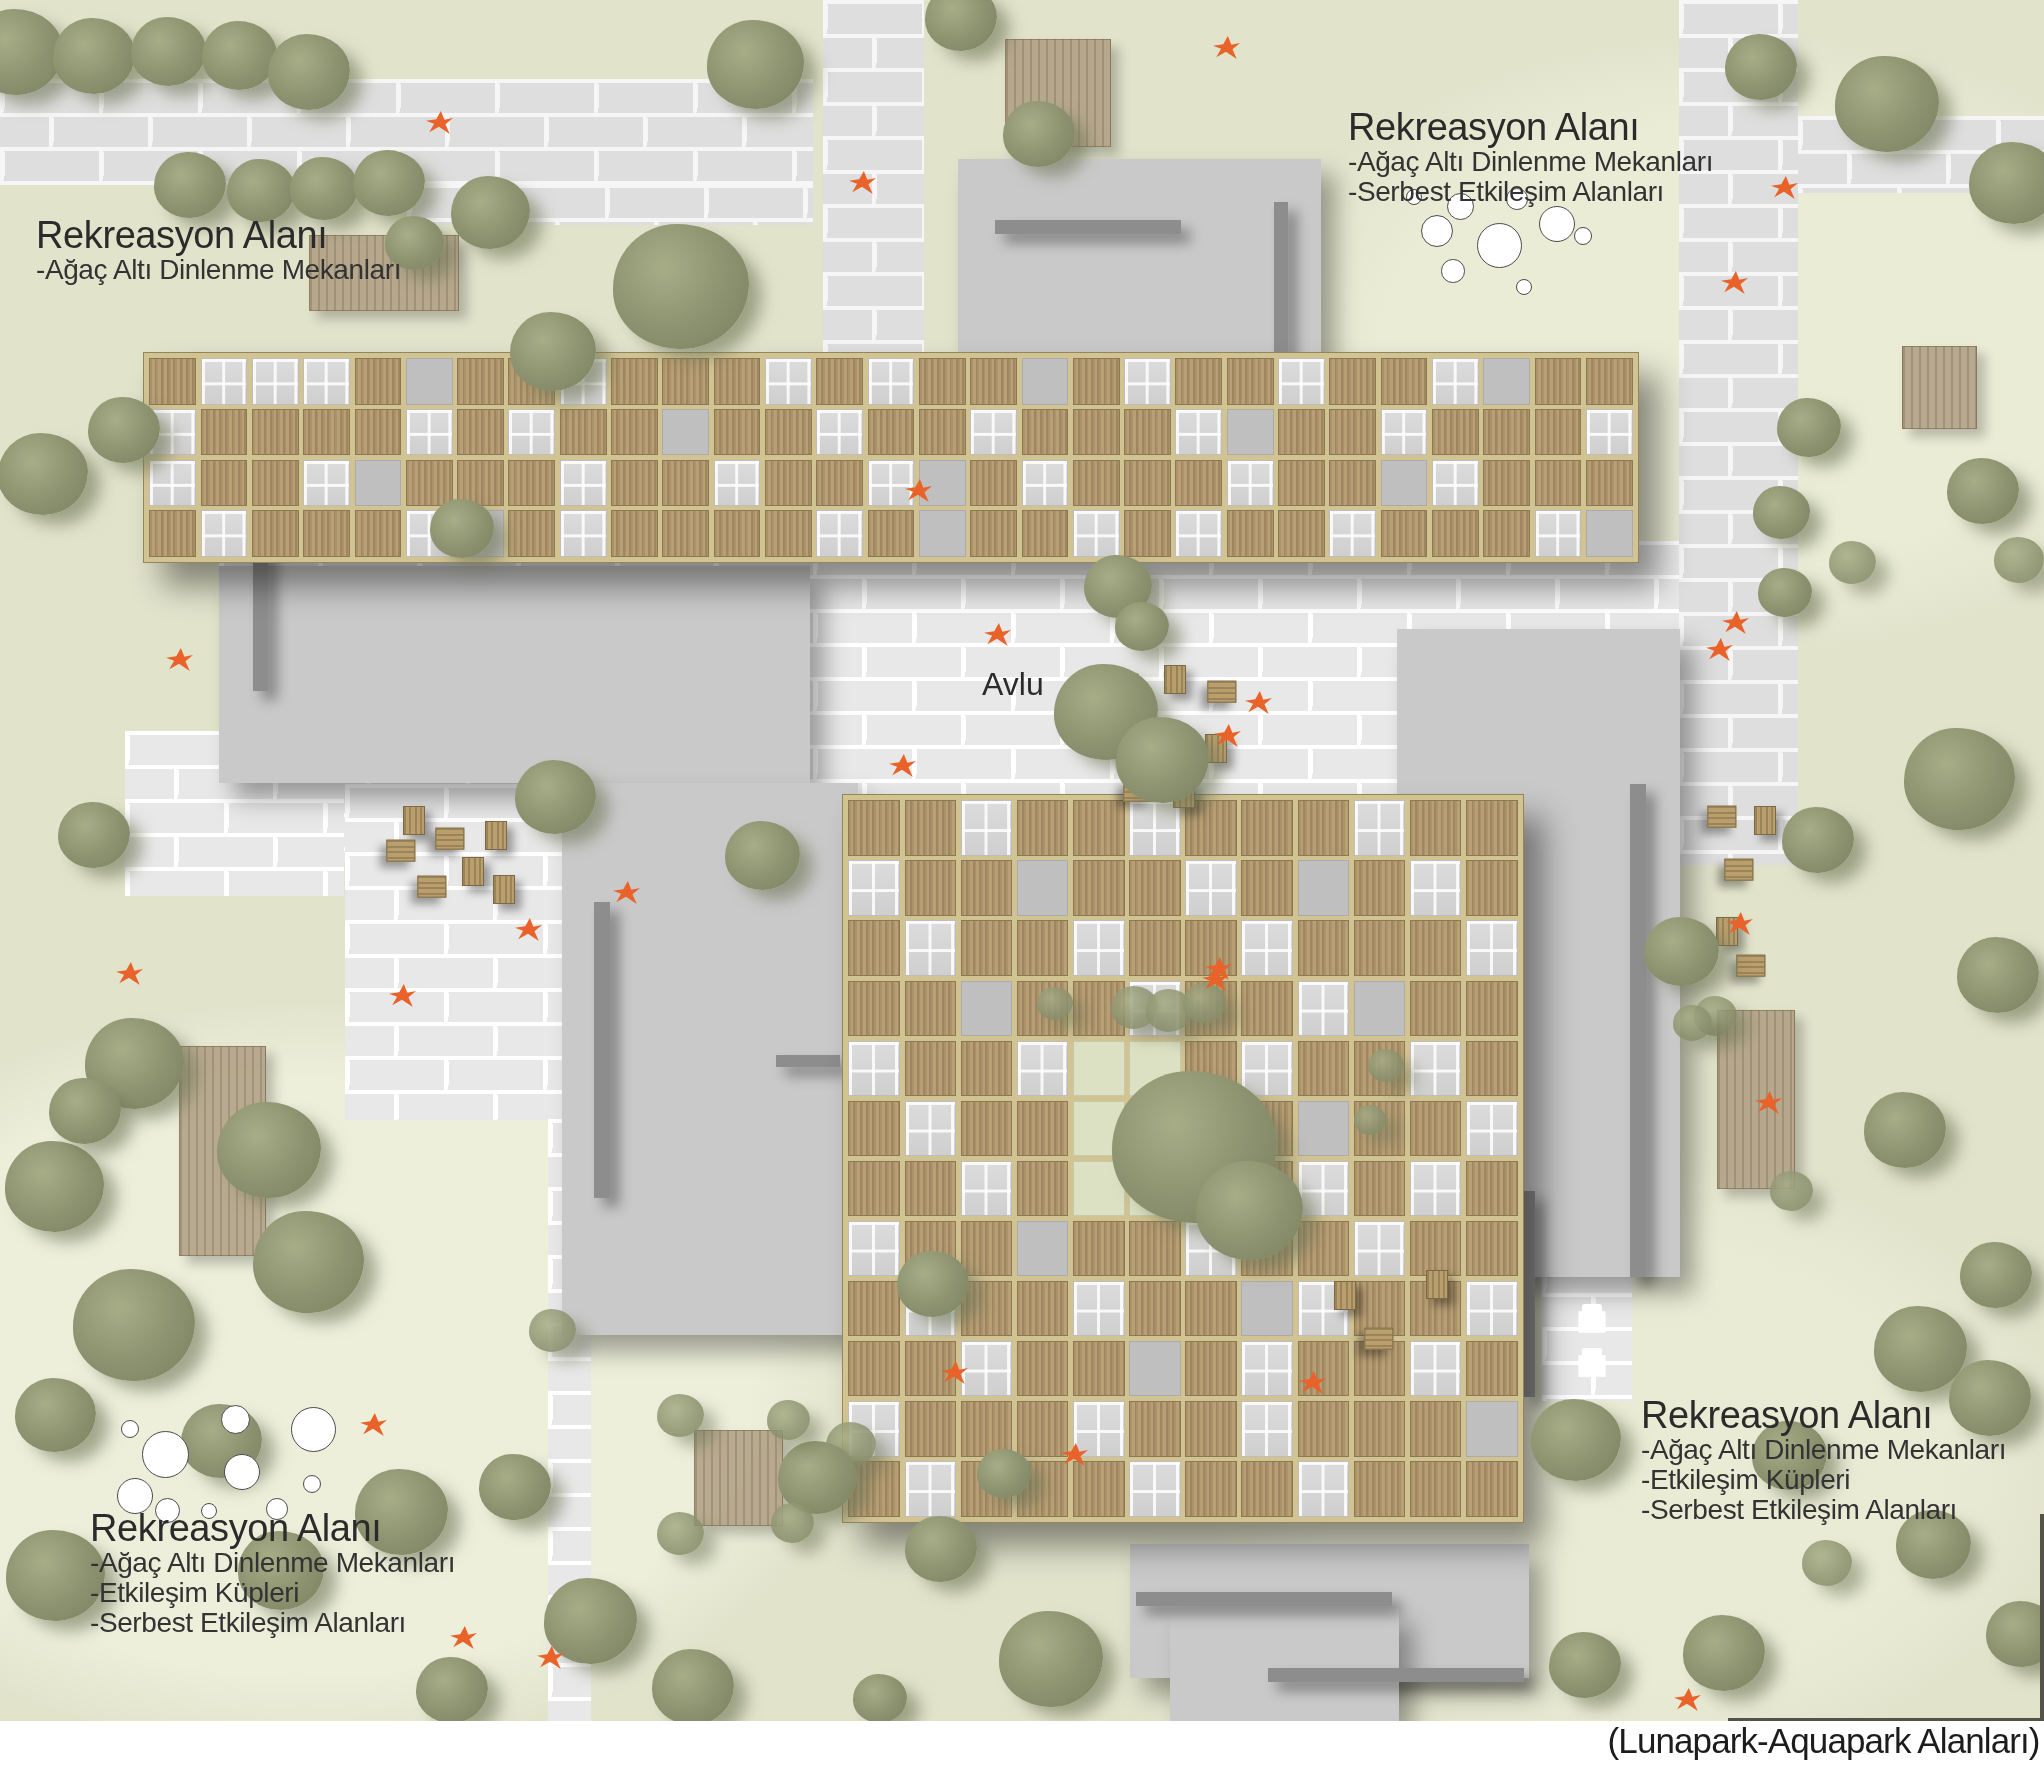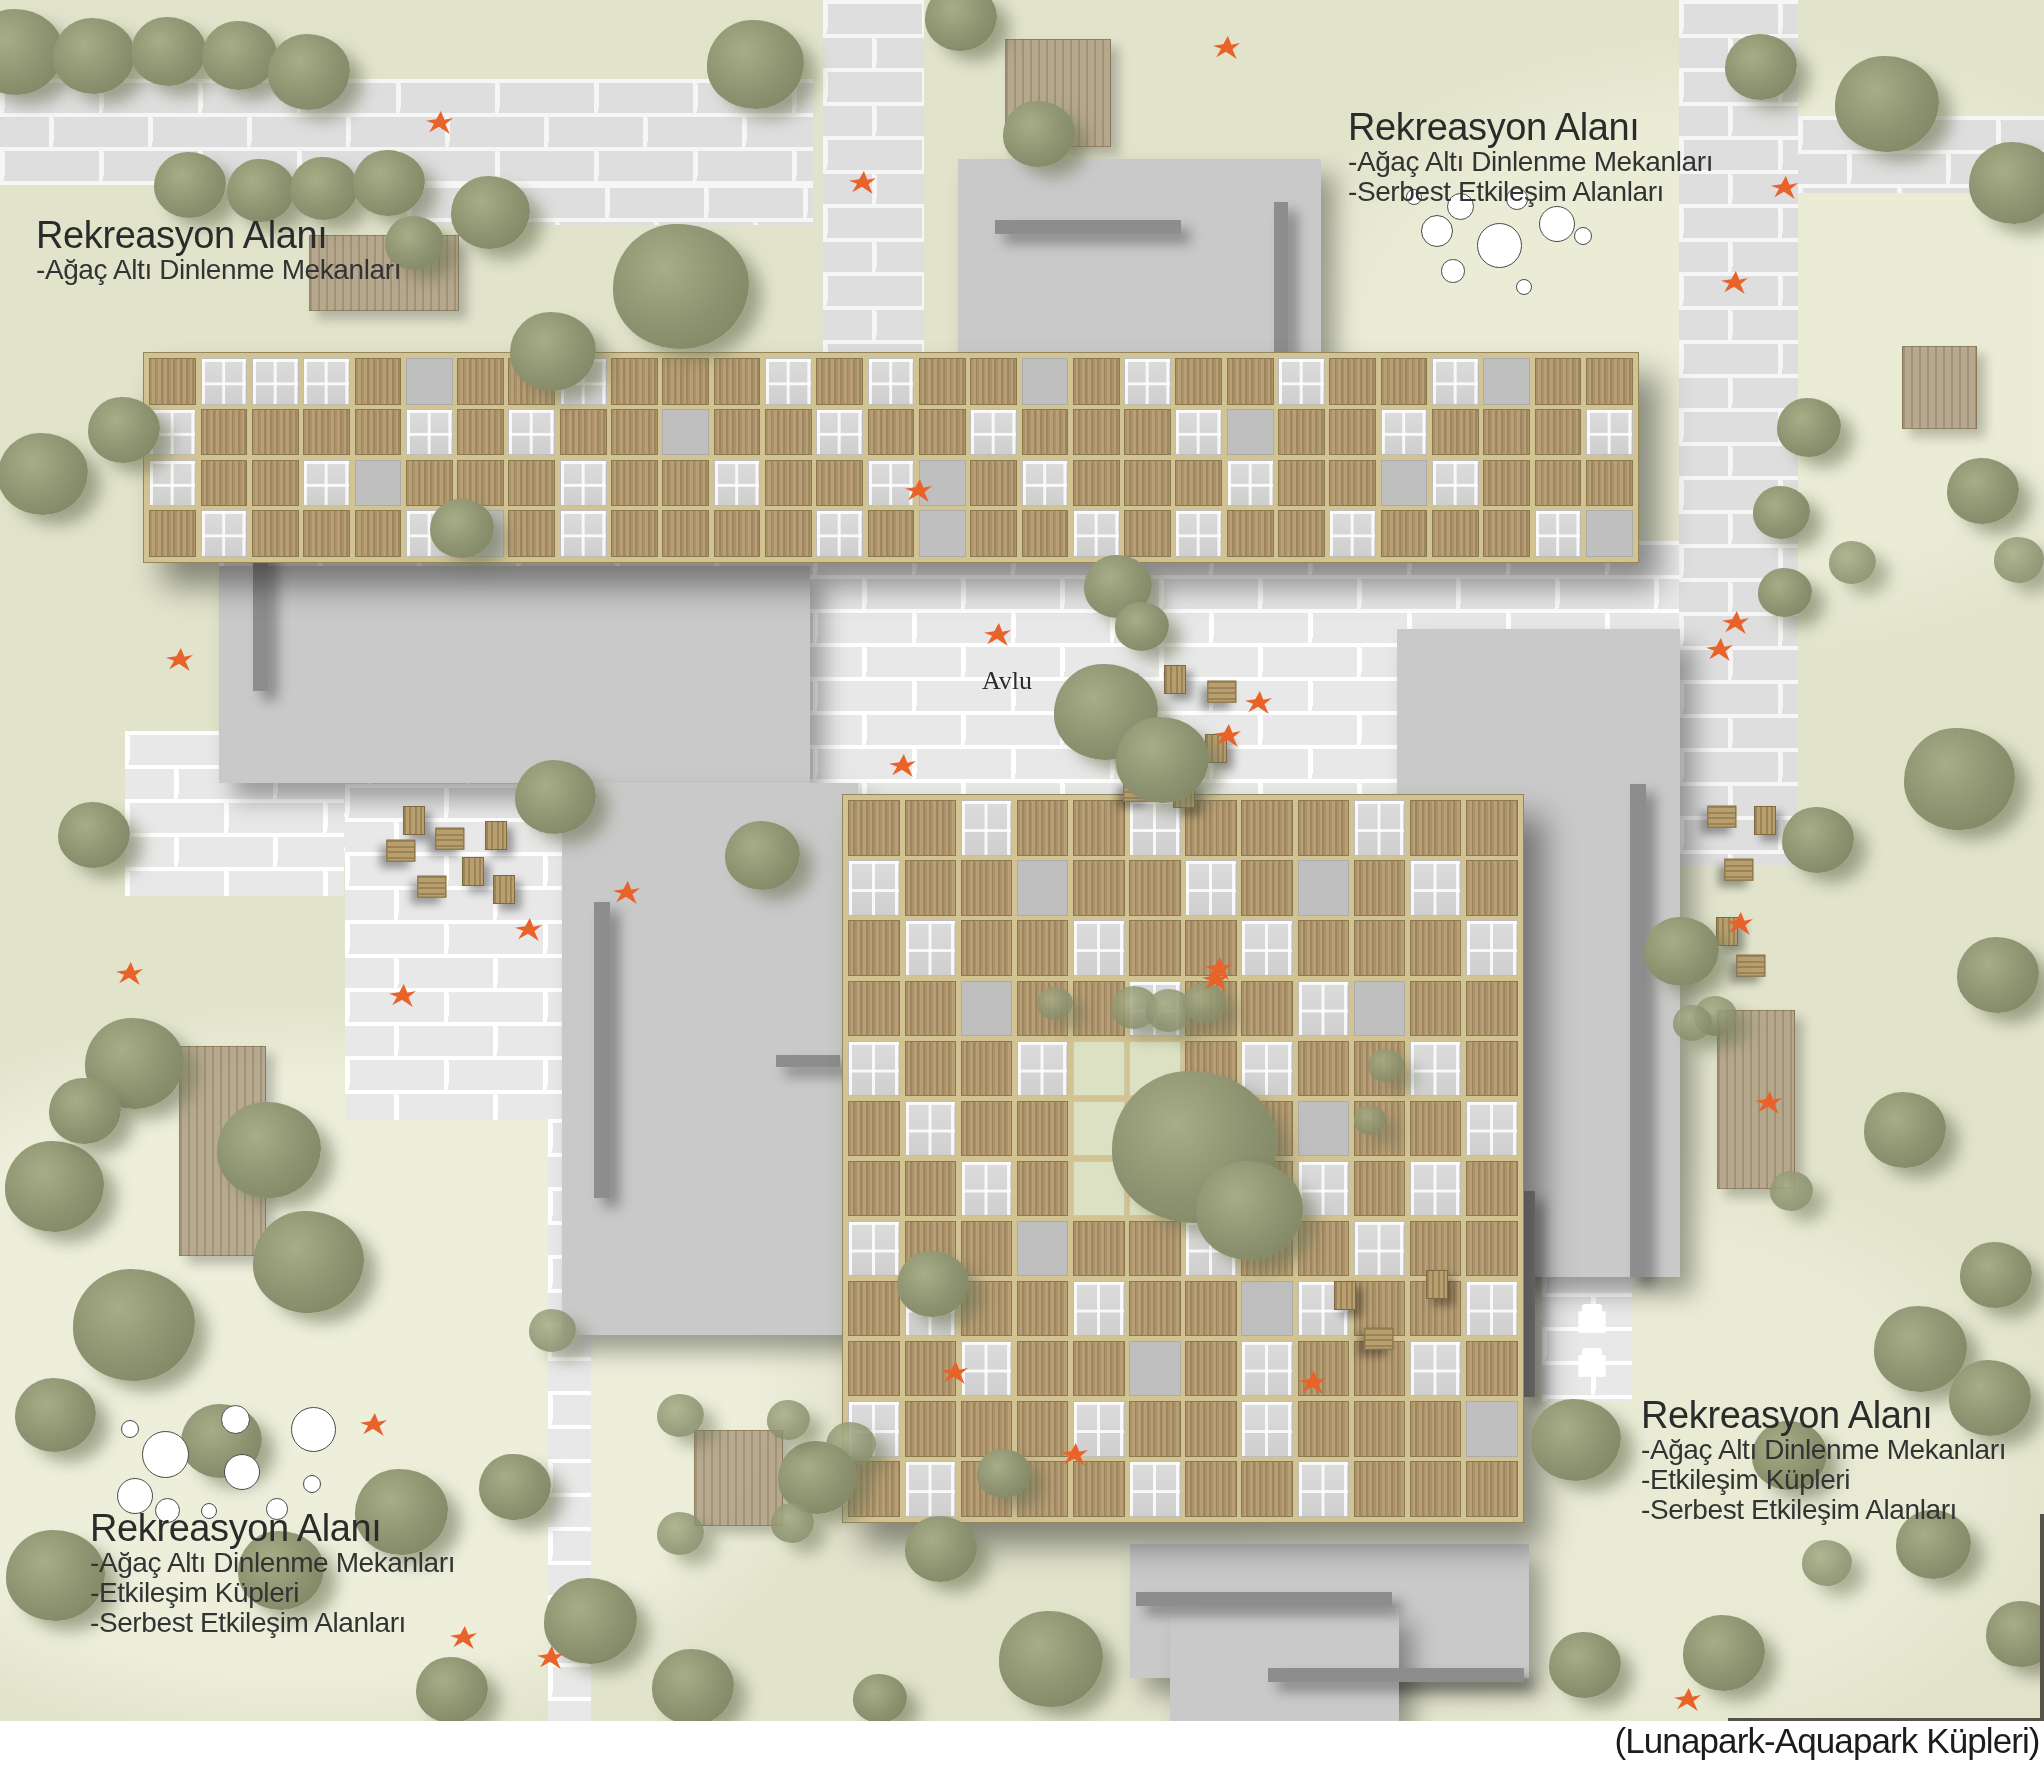--- a/index.html
+++ b/index.html
@@ -53,21 +53,21 @@
   .figure{position:absolute;width:27px;height:23px;background:#e8622a;
     clip-path:polygon(55% 0,68% 38%,100% 30%,72% 58%,88% 100%,48% 68%,12% 92%,30% 55%,0 42%,38% 36%);
     filter:drop-shadow(7.2px 5.4px 1.8px rgba(105,105,105,.8));}
   .bench{position:absolute;width:19.7px;height:27px;background:#fff;border-radius:2.7px;
     box-shadow:-6.3px 4.5px 0 -2.7px #fff,6.3px 4.5px 0 -2.7px #fff;}
   .border-line{position:absolute;background:#55524a;}
   
   .site-label{position:absolute;line-height:1.06;white-space:nowrap;}
   .site-label .t{font-size:38px;letter-spacing:-0.4px;color:#2b2b2b;}
   .site-label .l{font-size:28px;letter-spacing:-0.4px;color:#333;}
-  .avlu{position:absolute;left:982px;top:666px;font-size:26px;color:#2b2b2b;font-family:Liberation Serif, serif;}
+  .avlu{position:absolute;left:982px;top:666px;font-size:32px;color:#2b2b2b;}
   #band{position:absolute;left:0;top:1721px;width:2045px;height:70px;background:#fff;
     display:flex;align-items:baseline;justify-content:flex-end;gap:12.5px;padding-right:5.4px;box-sizing:border-box;}
   #band .big{font-size:50px;color:#1c1c1c;letter-spacing:-0.9px;line-height:66px;}
   #band .small{font-size:35px;color:#1c1c1c;letter-spacing:-0.9px;}
 </style>
 </head>
 <body>
 
 <div id="page" style="--accent: #e8622a;">
   <div id="plan">
@@ -547,16 +547,16 @@
       <div class="site-label" style="left:1641px;top:1395px;">
       <div class="t">Rekreasyon Alanı</div>
       <div class="l">-Ağaç Altı Dinlenme Mekanları</div>
       <div class="l">-Etkileşim Küpleri</div>
       <div class="l">-Serbest Etkileşim Alanları</div>
     </div>
       <div class="avlu">Avlu</div>
     </div>
 
   <div id="band">
-    <span class="small">(Lunapark-Aquapark Küpleri)</span>
+    <span class="small">(Lunapark-Aquapark Alanları)</span>
   </div>
 </div>
 
 
 </body></html>

